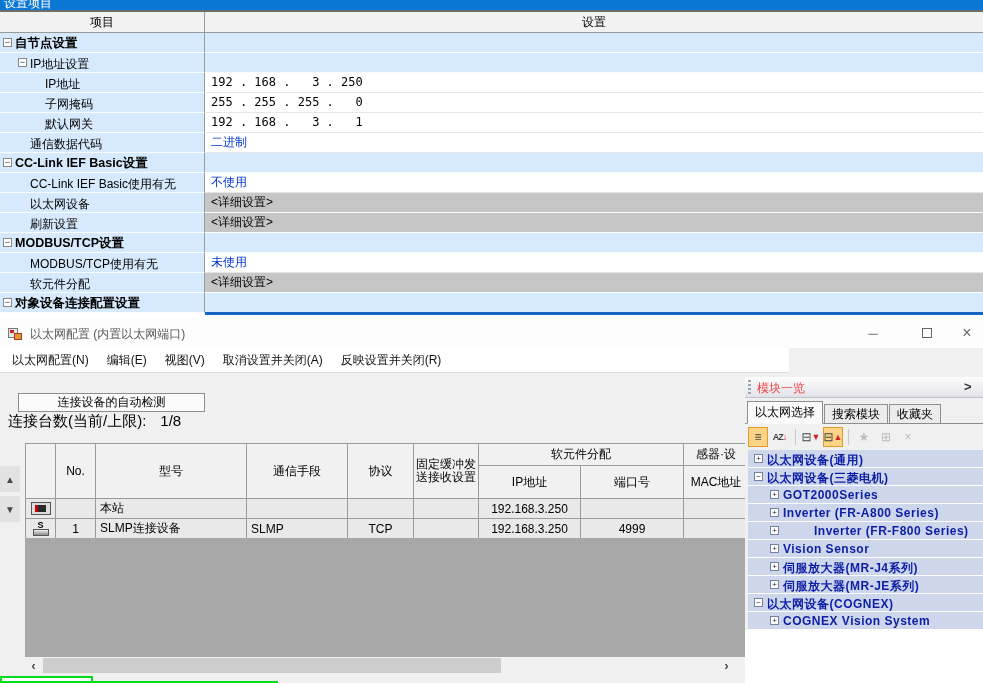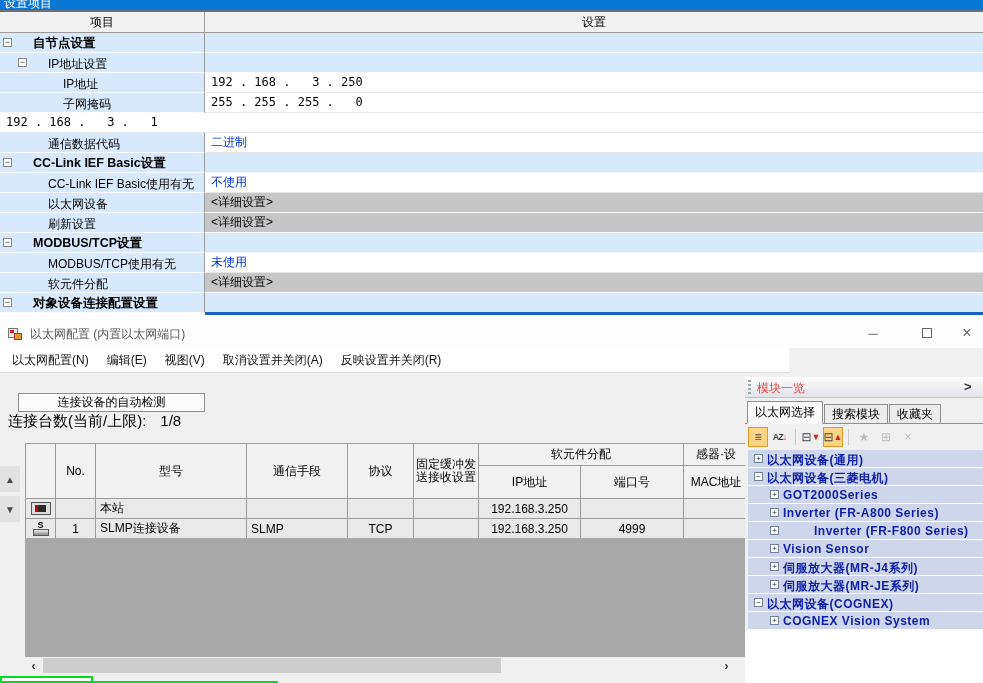--- a/index.html
+++ b/index.html
@@ -14,21 +14,21 @@
   #top-header { position:absolute; left:0; top:10px; width:983px; height:23px;
     border-top:2px solid #6e6e6e; border-bottom:1px solid #9a9a9a; background:#f2f2f2; display:flex; }
   #top-header .th-item { width:205px; border-right:1px solid #9a9a9a; text-align:center; line-height:20px; }
   #top-header .th-setting { flex:1; text-align:center; line-height:20px; }
   #top-rows { position:absolute; left:0; top:33px; width:983px; }
   .trow { display:flex; height:20px; }
   .tleft { position:relative; width:205px; background:var(--c-row_blue);
     border-right:1px solid #9a9a9a; border-bottom:1px solid rgba(255,255,255,.85); overflow:hidden; }
   .tbox { position:absolute; top:5px; width:9px; height:9px; background:#fff; border:1px solid #878787;
     font-size:9px; line-height:6px; text-align:center; color:#333; }
-  .tlabel { position:absolute; top:3px; white-space:nowrap;margin-left:18px; }
+  .tlabel { position:absolute; top:3px; white-space:nowrap; }
   .tlabel.bold { font-weight:bold; font-size:12.5px; top:2px; }
   .tright { flex:1; position:relative; border-bottom:1px solid rgba(255,255,255,.85);
     line-height:19px; padding-left:6px; white-space:pre; overflow:hidden; }
   .tright.vb { background:var(--c-row_blue); }
   .tright.vw { background:#ffffff; border-bottom:1px solid #e6e6e6; }
   .tright.vg { background:var(--c-detail_gray); border-bottom:1px solid #ffffff; }
   .tright.mono { font-family:"DejaVu Sans Mono", monospace; }
   .tright.link { color:var(--c-link); }
   #top-underline { position:absolute; left:205px; top:312px; width:778px; height:3px; background:#1565c0; }
 
@@ -158,20 +158,23 @@
         </div>
         <div class="tright vw mono">192 . 168 .   3 . 250</div>
       </div>
       <div class="trow">
         <div class="tleft">
           <span class="tlabel" style="left: 45px;">子网掩码</span>
         </div>
         <div class="tright vw mono">255 . 255 . 255 .   0</div>
       </div>
       <div class="trow">
+        <div class="tleft">
+          <span class="tlabel" style="left: 45px;">默认网关</span>
+        </div>
         <div class="tright vw mono">192 . 168 .   3 .   1</div>
       </div>
       <div class="trow">
         <div class="tleft">
           <span class="tlabel" style="left: 30px;">通信数据代码</span>
         </div>
         <div class="tright vw link">二进制</div>
       </div>
       <div class="trow">
         <div class="tleft">

